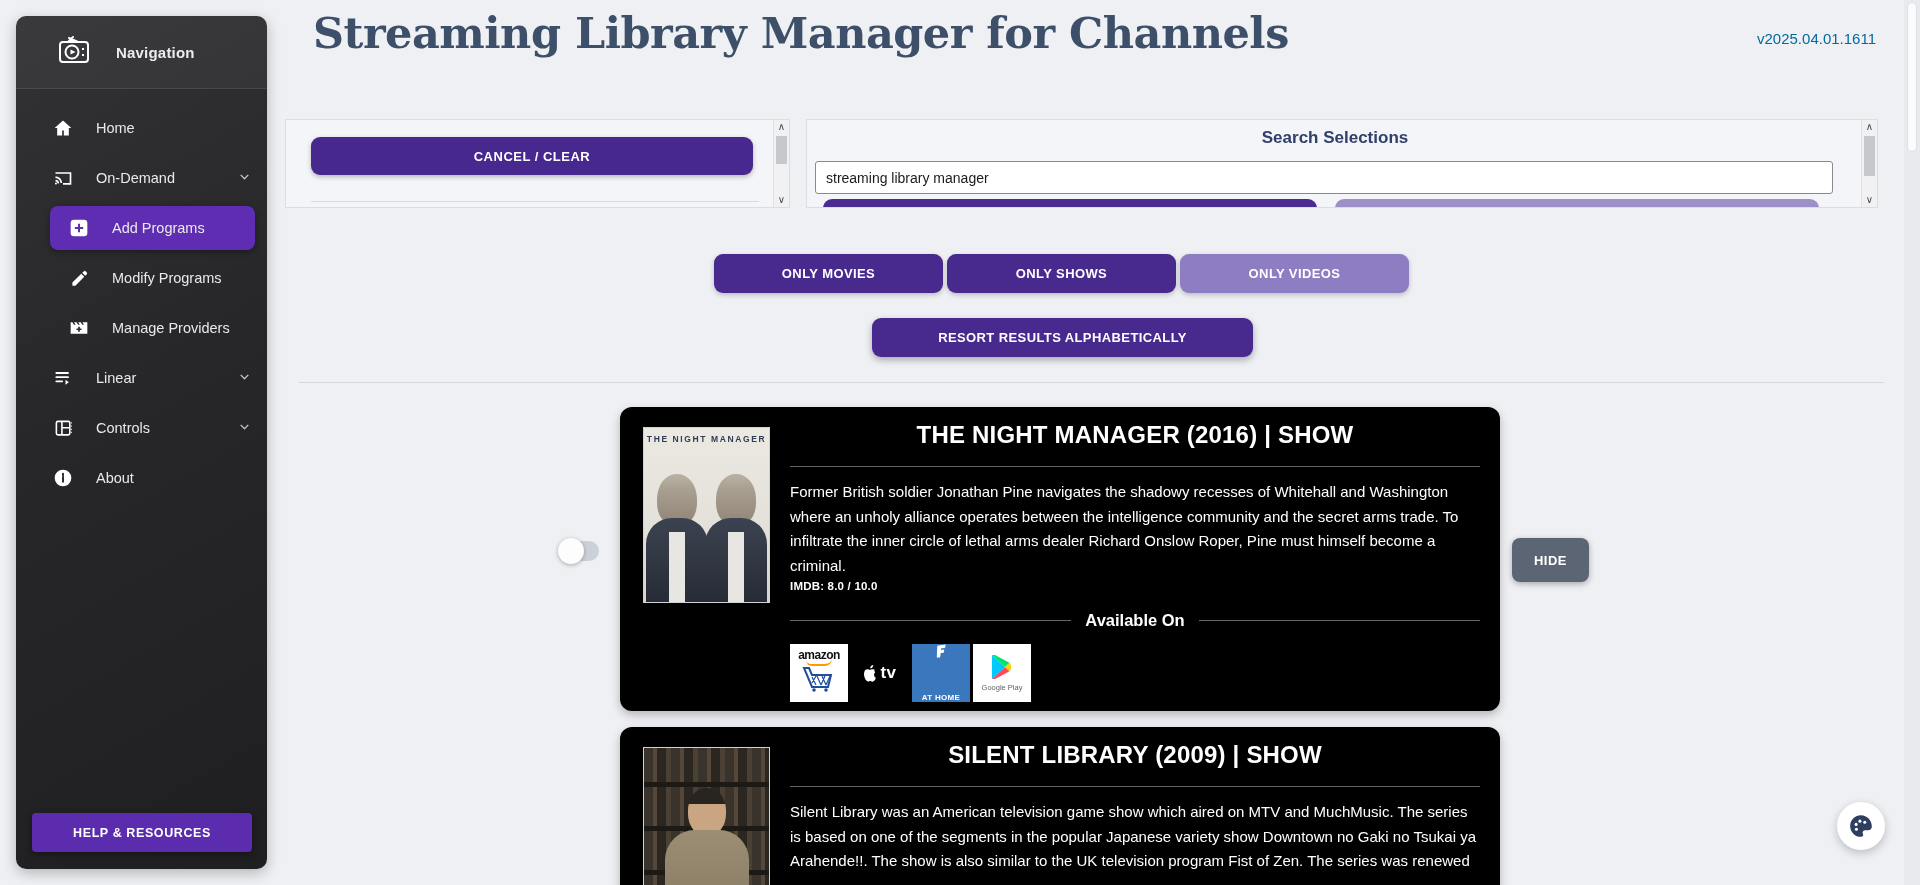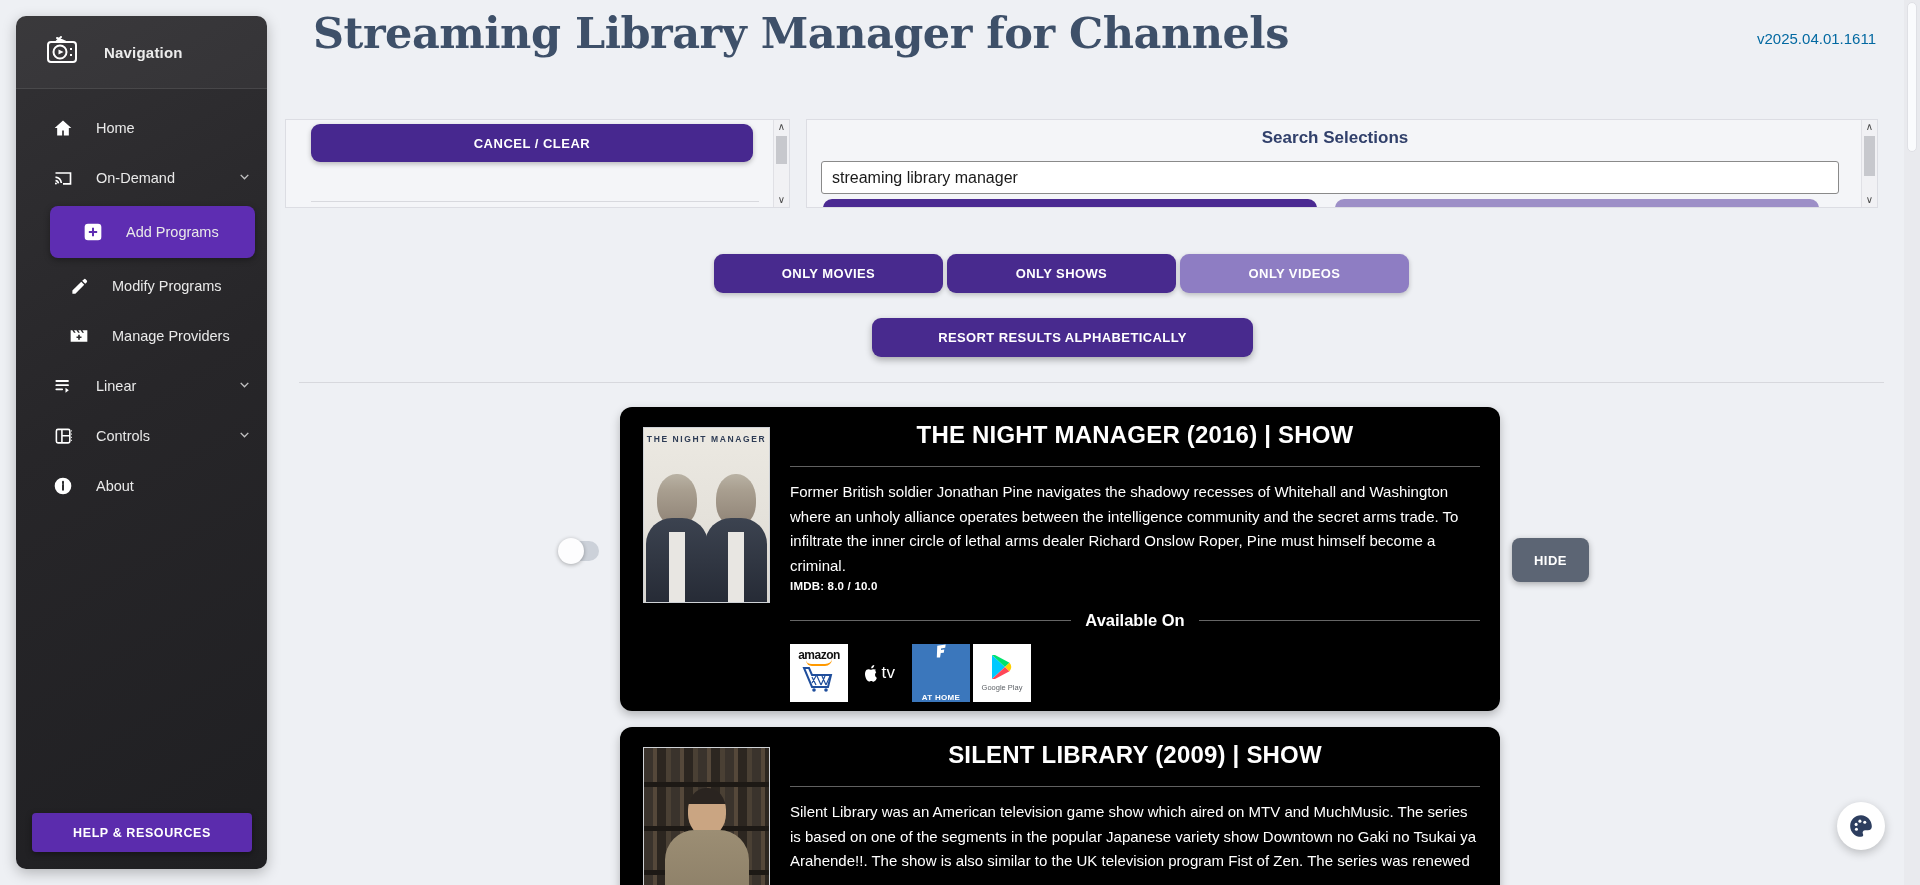--- a/index.html
+++ b/index.html
@@ -14,55 +14,55 @@
   .page-scrollbar { position:absolute; right:0; top:0; width:16px; height:885px; background:#e9eaee; }
   .page-scrollbar .thumb { position:absolute; top:2px; right:3px; width:10px; height:150px; background:#fafbfd; border:1px solid #dfe0e5; border-radius:5px; }
 
   
   .sidebar {
     position:absolute; left:16px; top:16px; width:251px; height:853px;
     background:linear-gradient(150deg,#323134 0%,#272629 45%,#1f1f22 100%);
     border-radius:10px; box-shadow:0 4px 14px rgba(0,0,0,.25);
     color:#ececec; overflow:hidden;
   }
-  .sb-header { height:73px; display:flex; align-items:center; gap:24px; padding-left:28px;
+  .sb-header { height:73px; display:flex; align-items:center; gap:24px; padding-left:40px;
     background:rgba(255,255,255,.04); border-bottom:1px solid rgba(255,255,255,.09); }
   .sb-header .title { font-weight:bold; font-size:15px; letter-spacing:.2px; }
   .nav-list { padding-top:14px; }
   .nav-item { display:flex; align-items:center; height:50px; padding:0 16px 0 36px; gap:22px;
     font-size:14.5px; color:#e9e9e9; cursor:pointer; }
   .nav-item .ico { width:22px; height:22px; flex:0 0 22px; display:flex; align-items:center; justify-content:center; }
   .nav-item.sub { padding-left:52px; }
-  .nav-item.active { background:#5e2db2; border-radius:8px; margin:3px 12px 3px 34px; padding-left:32px; height:52px;
+  .nav-item.active { background:#5e2db2; border-radius:8px; margin:3px 12px 3px 34px; padding-left:18px; height:44px;
     box-shadow:0 2px 6px rgba(0,0,0,.35); }
   .chev { margin-left:auto; opacity:.85; }
   .help-btn { position:absolute; left:16px; bottom:17px; width:220px; height:39px; background:#5b2cad;
     border:none; border-radius:4px; color:#fff; font-weight:bold; font-size:12.5px; letter-spacing:.6px;
     font-family:"Liberation Sans",sans-serif; cursor:pointer; box-shadow:0 2px 6px rgba(0,0,0,.4); }
 
   
   .page-title { position:absolute; left:313px; top:8px; font-family:"DejaVu Serif",serif; font-weight:bold;
     font-size:43px; color:#3e5069; letter-spacing:-.5px; }
   .version { position:absolute; right:44px; top:30px; font-size:15px; color:#0369a1; }
 
   
   .panel { position:absolute; top:119px; height:89px; background:#f4f5f8; border:1px solid #dcdde3; overflow:hidden; }
   .panel-left  { left:285px; width:505px; }
   .panel-right { left:806px; width:1072px; }
   .vscroll { position:absolute; right:0; top:0; bottom:0; width:16px; background:#f1f1f4; border-left:1px solid #e0e0e5;
     display:flex; flex-direction:column; align-items:center; justify-content:space-between; padding:2px 0; }
   .vscroll .arrow { font-size:10px; color:#4a4a4a; line-height:10px; cursor:pointer; }
   .vscroll .thumb { position:absolute; top:16px; left:2px; width:11px; background:#c7c8cd; cursor:pointer; }
-  .cancel-btn { position:absolute; left:25px; top:4px; width:442px; height:38px; background:#47288f; border:none;
+  .cancel-btn { position:absolute; left:25px; top:17px; width:442px; height:38px; background:#47288f; border:none;
     border-radius:9px; color:#fff; font-weight:bold; font-size:13px; letter-spacing:.5px;
     font-family:"Liberation Sans",sans-serif; cursor:pointer; box-shadow:0 2px 5px rgba(0,0,0,.25); }
   .panel-left .divider { position:absolute; left:25px; right:30px; bottom:5px; border-bottom:1px solid #d8d9de; }
   .search-title { text-align:center; font-weight:bold; font-size:17px; color:#31406b; margin-top:8px; width:1056px; }
-  .search-input { position:absolute; left:14px; top:41px; width:1018px; height:33px; border:1px solid #8a8a8a;
-    border-radius:3px; font-size:16px; padding:0 10px; color:#1a1a1a; background:#fff;
+  .search-input { position:absolute; left:8px; top:41px; width:1018px; height:33px; border:1px solid #8a8a8a;
+    border-radius:3px; font-size:14px; padding:0 10px; color:#1a1a1a; background:#fff;
     font-family:"Liberation Sans",sans-serif; }
   .cutoff-pills { position:absolute; left:14px; top:79px; width:1018px; height:10px; }
   .cutoff-pills .p1 { position:absolute; left:2px; width:48.5%; height:18px; border-radius:9px; background:#4b2a92; }
   .cutoff-pills .p2 { position:absolute; left:50.5%; width:47.5%; height:18px; border-radius:9px; background:#9d8fc7; }
 
   
   .filter-row { position:absolute; left:714px; top:254px; display:flex; gap:4px; }
   .fbtn { width:229px; height:39px; border:none; border-radius:9px; color:#fff; font-weight:bold; font-size:13px;
     letter-spacing:.4px; font-family:"Liberation Sans",sans-serif; cursor:pointer; background:#482a8e;
     box-shadow:0 2px 5px rgba(0,0,0,.22); }
@@ -87,21 +87,21 @@
   .avail-row .line { flex:1; border-top:1px solid rgba(255,255,255,.4); }
   .avail-label { font-weight:bold; font-size:16.5px; }
   .providers { display:flex; gap:3px; margin-top:14px; }
   .provider { width:58px; height:58px; position:relative; overflow:hidden; cursor:pointer; }
 
   
   .prov-amazon { background:#fff; display:flex; flex-direction:column; align-items:center; }
   .amz-word { font-size:12px; font-weight:bold; color:#111; margin-top:4px; letter-spacing:-.5px; }
   .amz-smile { width:26px; height:7px; border:solid #f90; border-width:0 0 2px 0; border-radius:0 0 12px 10px; margin-top:-3px; }
   .prov-appletv { background:#000; border-radius:12px; display:flex; align-items:center; justify-content:center; gap:2px; color:#fff; }
-  .atv-tv { font-size:17px; font-weight:normal; letter-spacing:.5px; }
+  .atv-tv { font-size:17px; font-weight:bold; letter-spacing:.5px; }
   .prov-fandango { background:#3b77bc; display:flex; flex-direction:column; align-items:center; justify-content:center;gap:32px; }
   .fan-athome { color:#fff; font-weight:bold; font-size:8px; letter-spacing:.3px; margin-top:3px; }
   .prov-gplay { background:#fff; display:flex; flex-direction:column; align-items:center; justify-content:center; }
   .gp-label { font-size:7.5px; color:#5f6368; margin-top:3px; }
 
   
   .poster-nm { background:linear-gradient(180deg,#ece9e2 0%,#e4e1da 55%,#d8d5cf 100%); }
   .nm-title { text-align:center; font-size:8.5px; font-weight:bold; letter-spacing:1.6px; color:#2e3c55; padding-top:6px; }
   .nm-fig { position:absolute; bottom:0; width:62px; height:128px; }
   .nm-fig .head { position:absolute; top:0; left:50%; transform:translateX(-50%); width:40px; height:52px;

